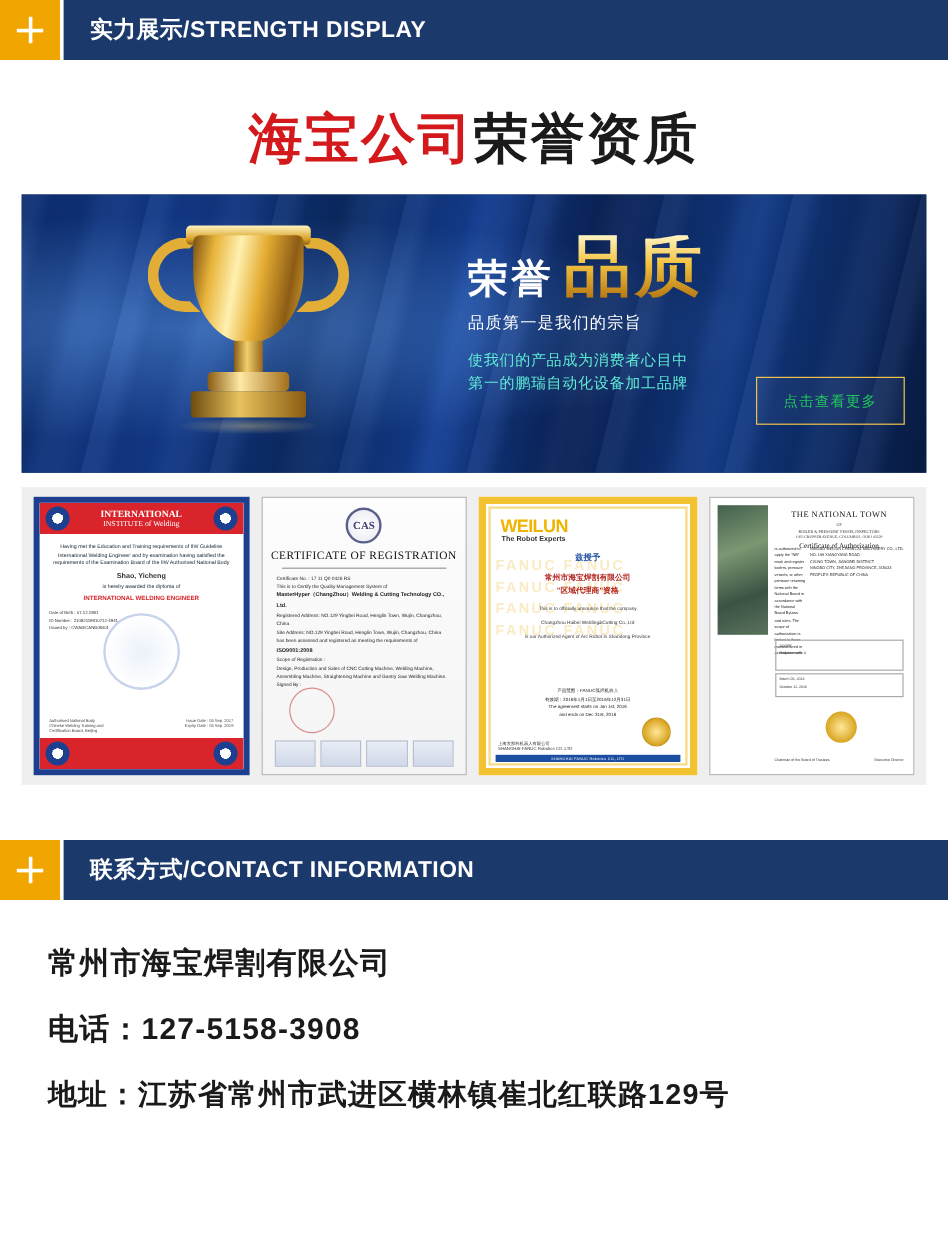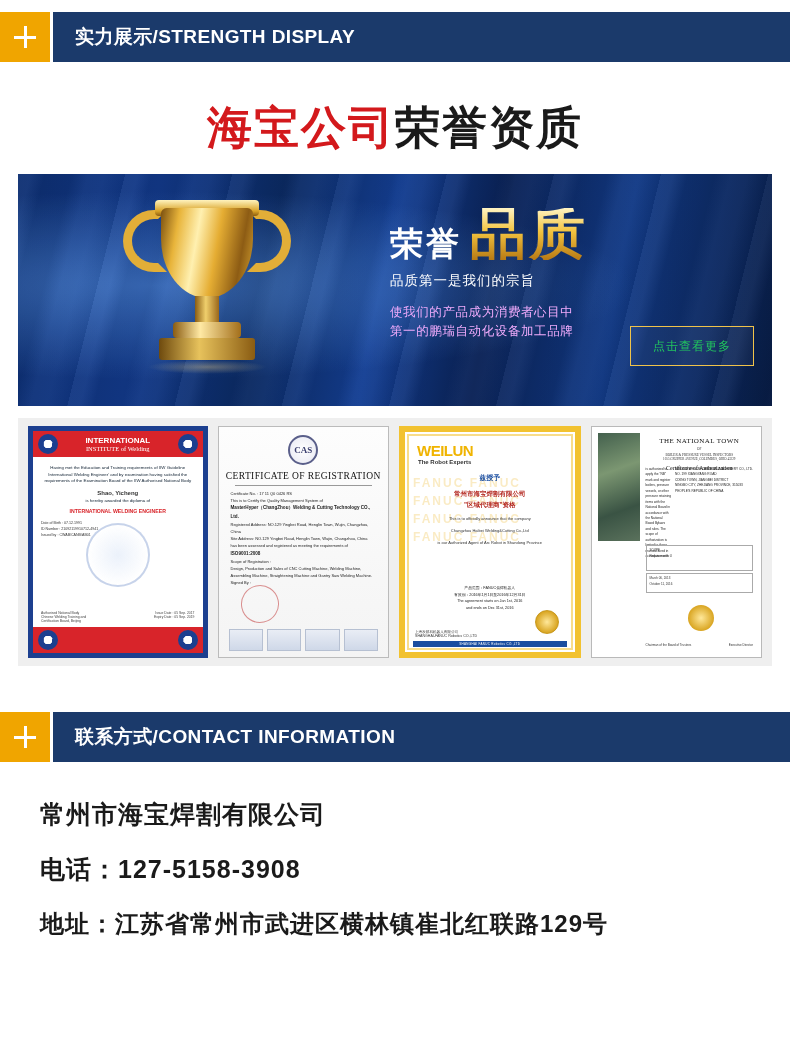--- a/index.html
+++ b/index.html
@@ -18,21 +18,21 @@
   }
 
   
   .section-bar {
     position: relative;
     height: 50px;
     background: #1b3a6b;
     display: flex;
     align-items: center;
   }
-  .section-bar.first { margin-top: 12px; }
+  .section-bar.first { margin-top: 0; }
   .bar-plus {
     width: 50px;
     height: 50px;
     background: #f0a500;
     position: relative;
     flex: 0 0 auto;
   }
   .bar-plus::before, .bar-plus::after {
     content: "";
     position: absolute;
@@ -199,21 +199,21 @@
     margin-bottom: 13px;
   }
   .bt-en {
     color: #dfe7f5;
     font-size: 11px;
     letter-spacing: 0.3px;
     line-height: 1.45;
     margin-bottom: 12px;
   }
   .bt-sub {
-    color: #f0abfc;
+    color: #5eead4;
     font-size: 12.5px;
     line-height: 1.55;
     letter-spacing: 0.6px;
   }
   .banner-btn {
     position: absolute;
     right: 18px;
     bottom: 40px;
     width: 124px;
     height: 40px;
@@ -257,21 +257,21 @@
     background: radial-gradient(circle,#fff 30%,#1c3f8f 32%,#1c3f8f 100%);
     color: #fff; font-size: 6px; font-weight: bold;
     display: flex; align-items: center; justify-content: center;
     top: 3px;
   }
   .c1 .seal.l { left: 5px; } .c1 .seal.r { right: 5px; }
   .c1 .seal.bl { top: auto; bottom: 3px; left: 5px; }
   .c1 .seal.br { top: auto; bottom: 3px; right: 5px; }
   .c1 .t1 {
     position: absolute; top: 5px; left: 28px; right: 28px; text-align: center;
-    color: #fff; font-size: 8px; font-weight: bold; font-family: Liberation Sans, sans-serif;
+    color: #fff; font-size: 8px; font-weight: bold; font-family: Liberation Serif, serif;
   }
   .c1 .t2 {
     position: absolute; top: 14px; left: 28px; right: 28px; text-align: center;
     color: #fff; font-size: 6.5px; font-family: "Liberation Serif", serif;
   }
   .c1 .body {
     position: absolute; top: 34px; left: 8px; right: 8px; bottom: 34px;
     text-align: center; line-height: 1.5;
   }
   .c1 .body .lines { font-size: 4.4px; color:#123; }

